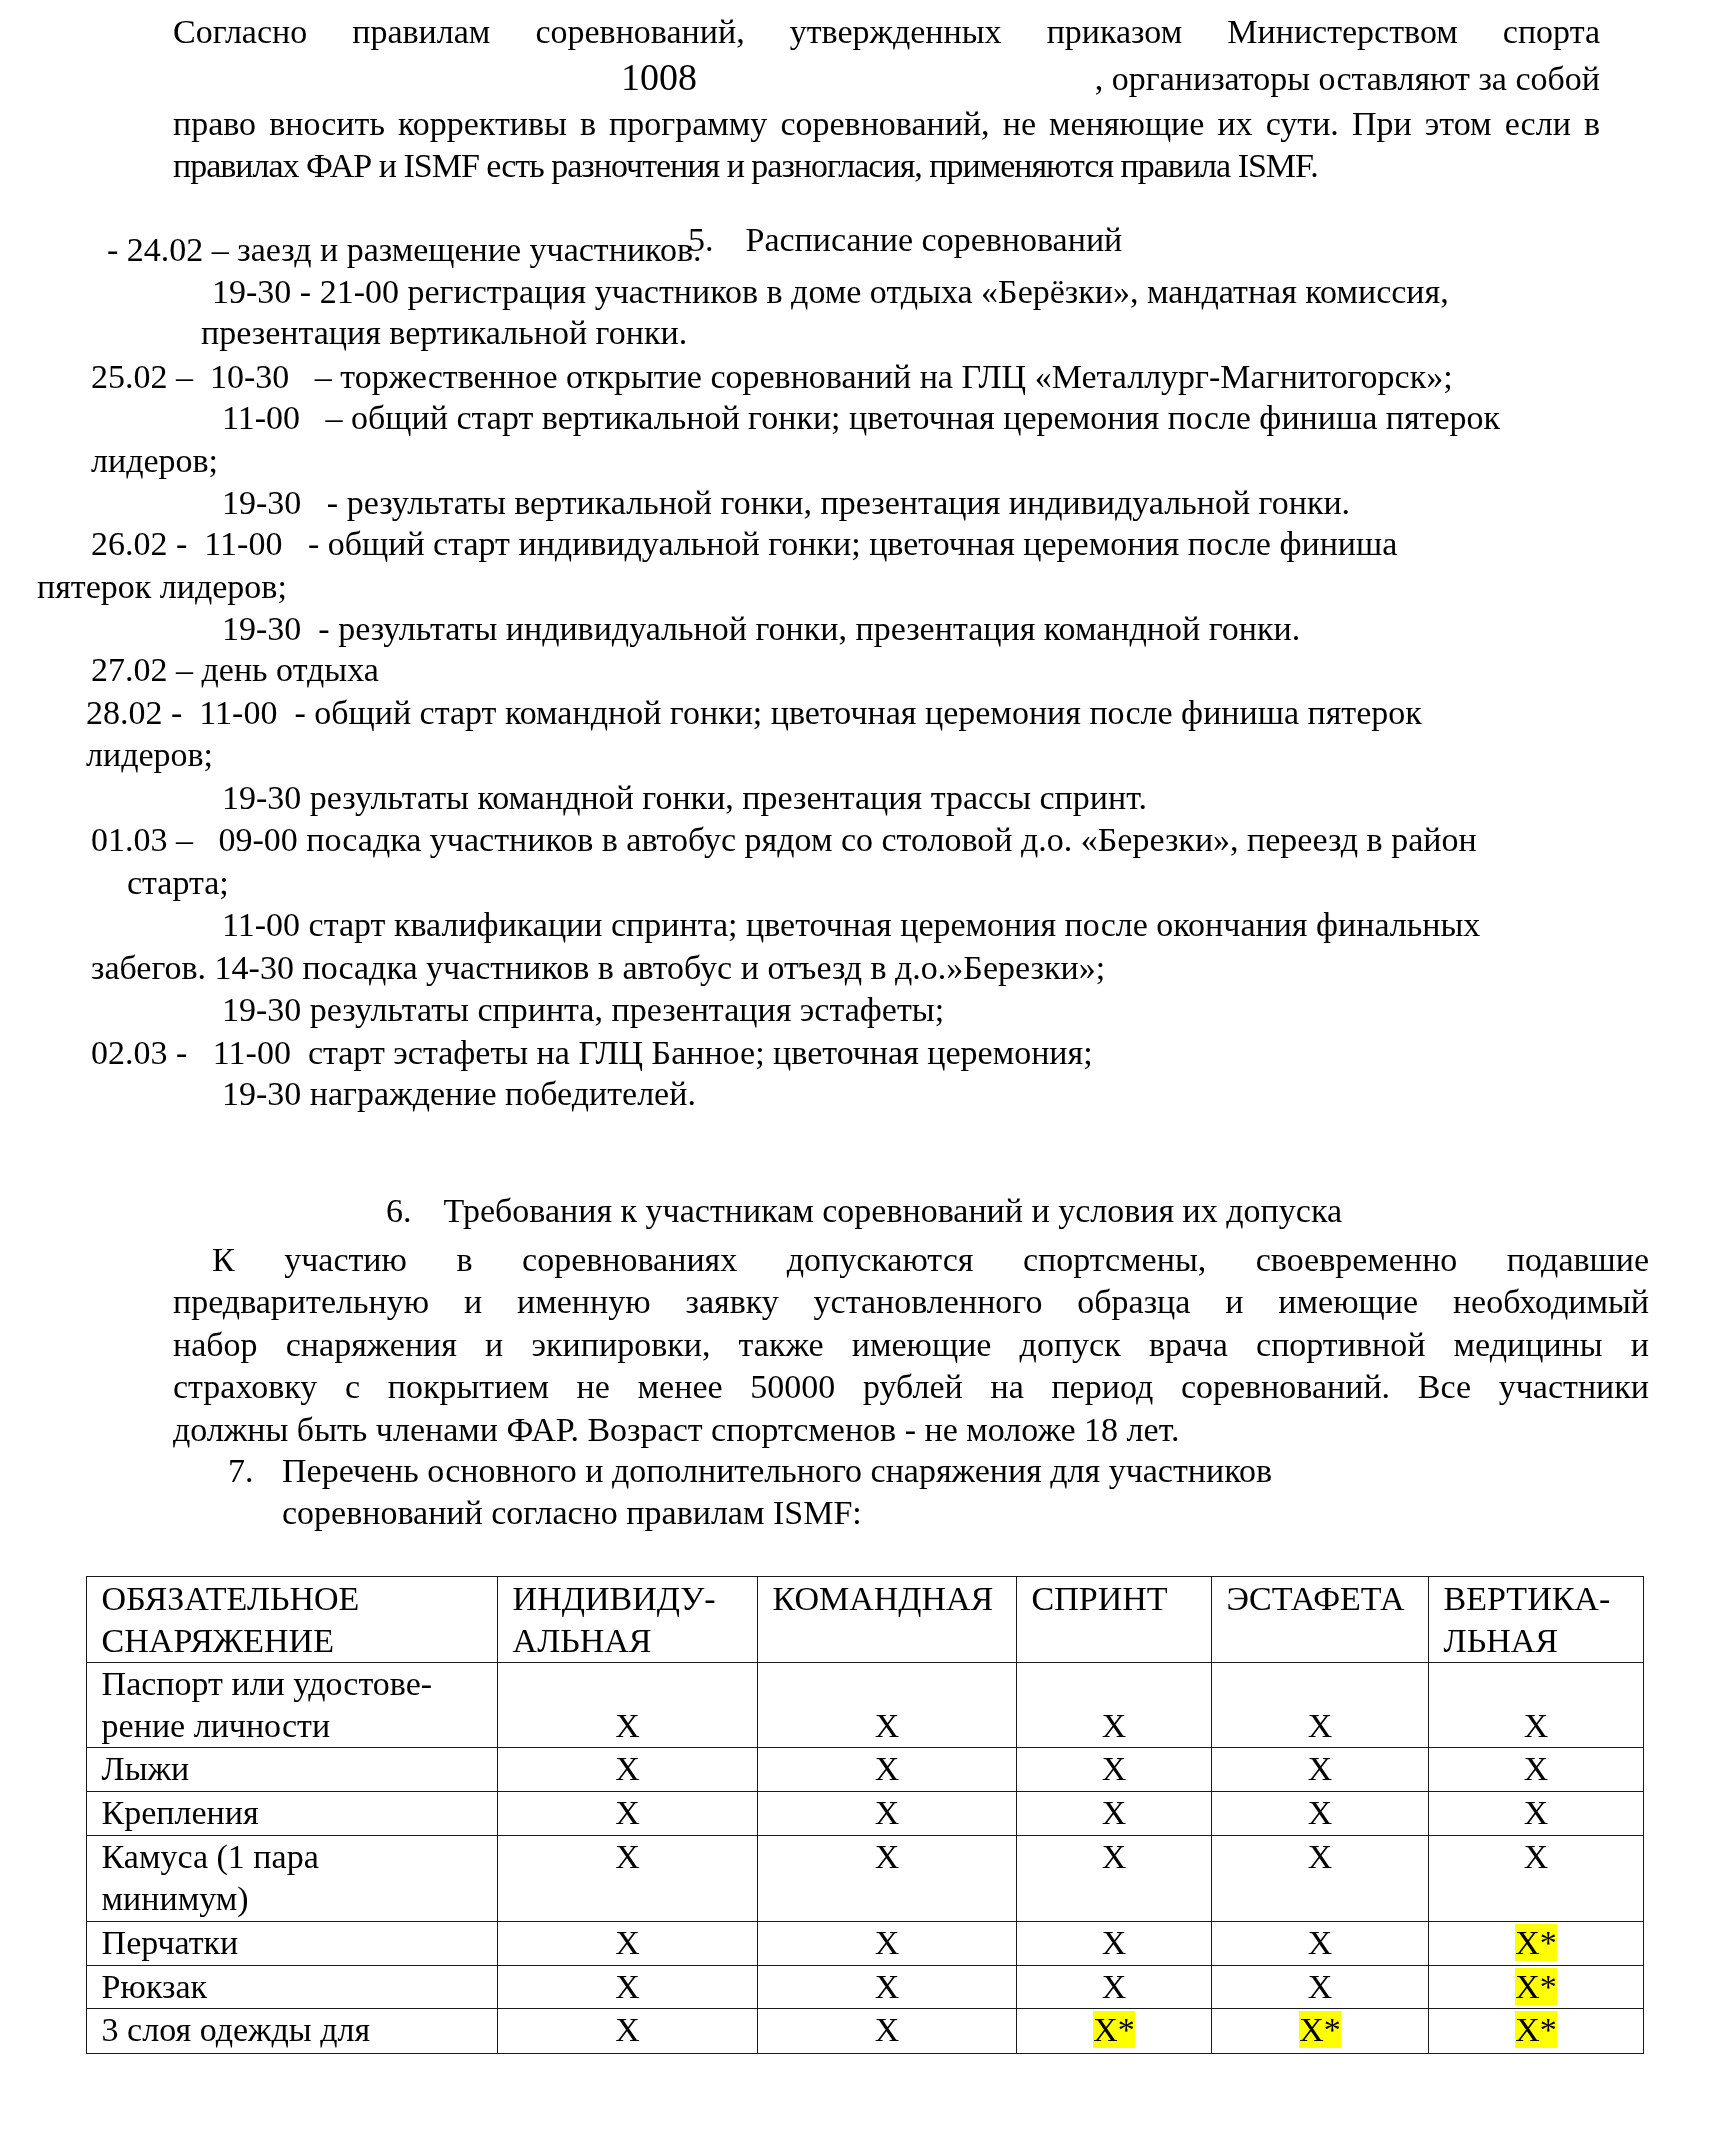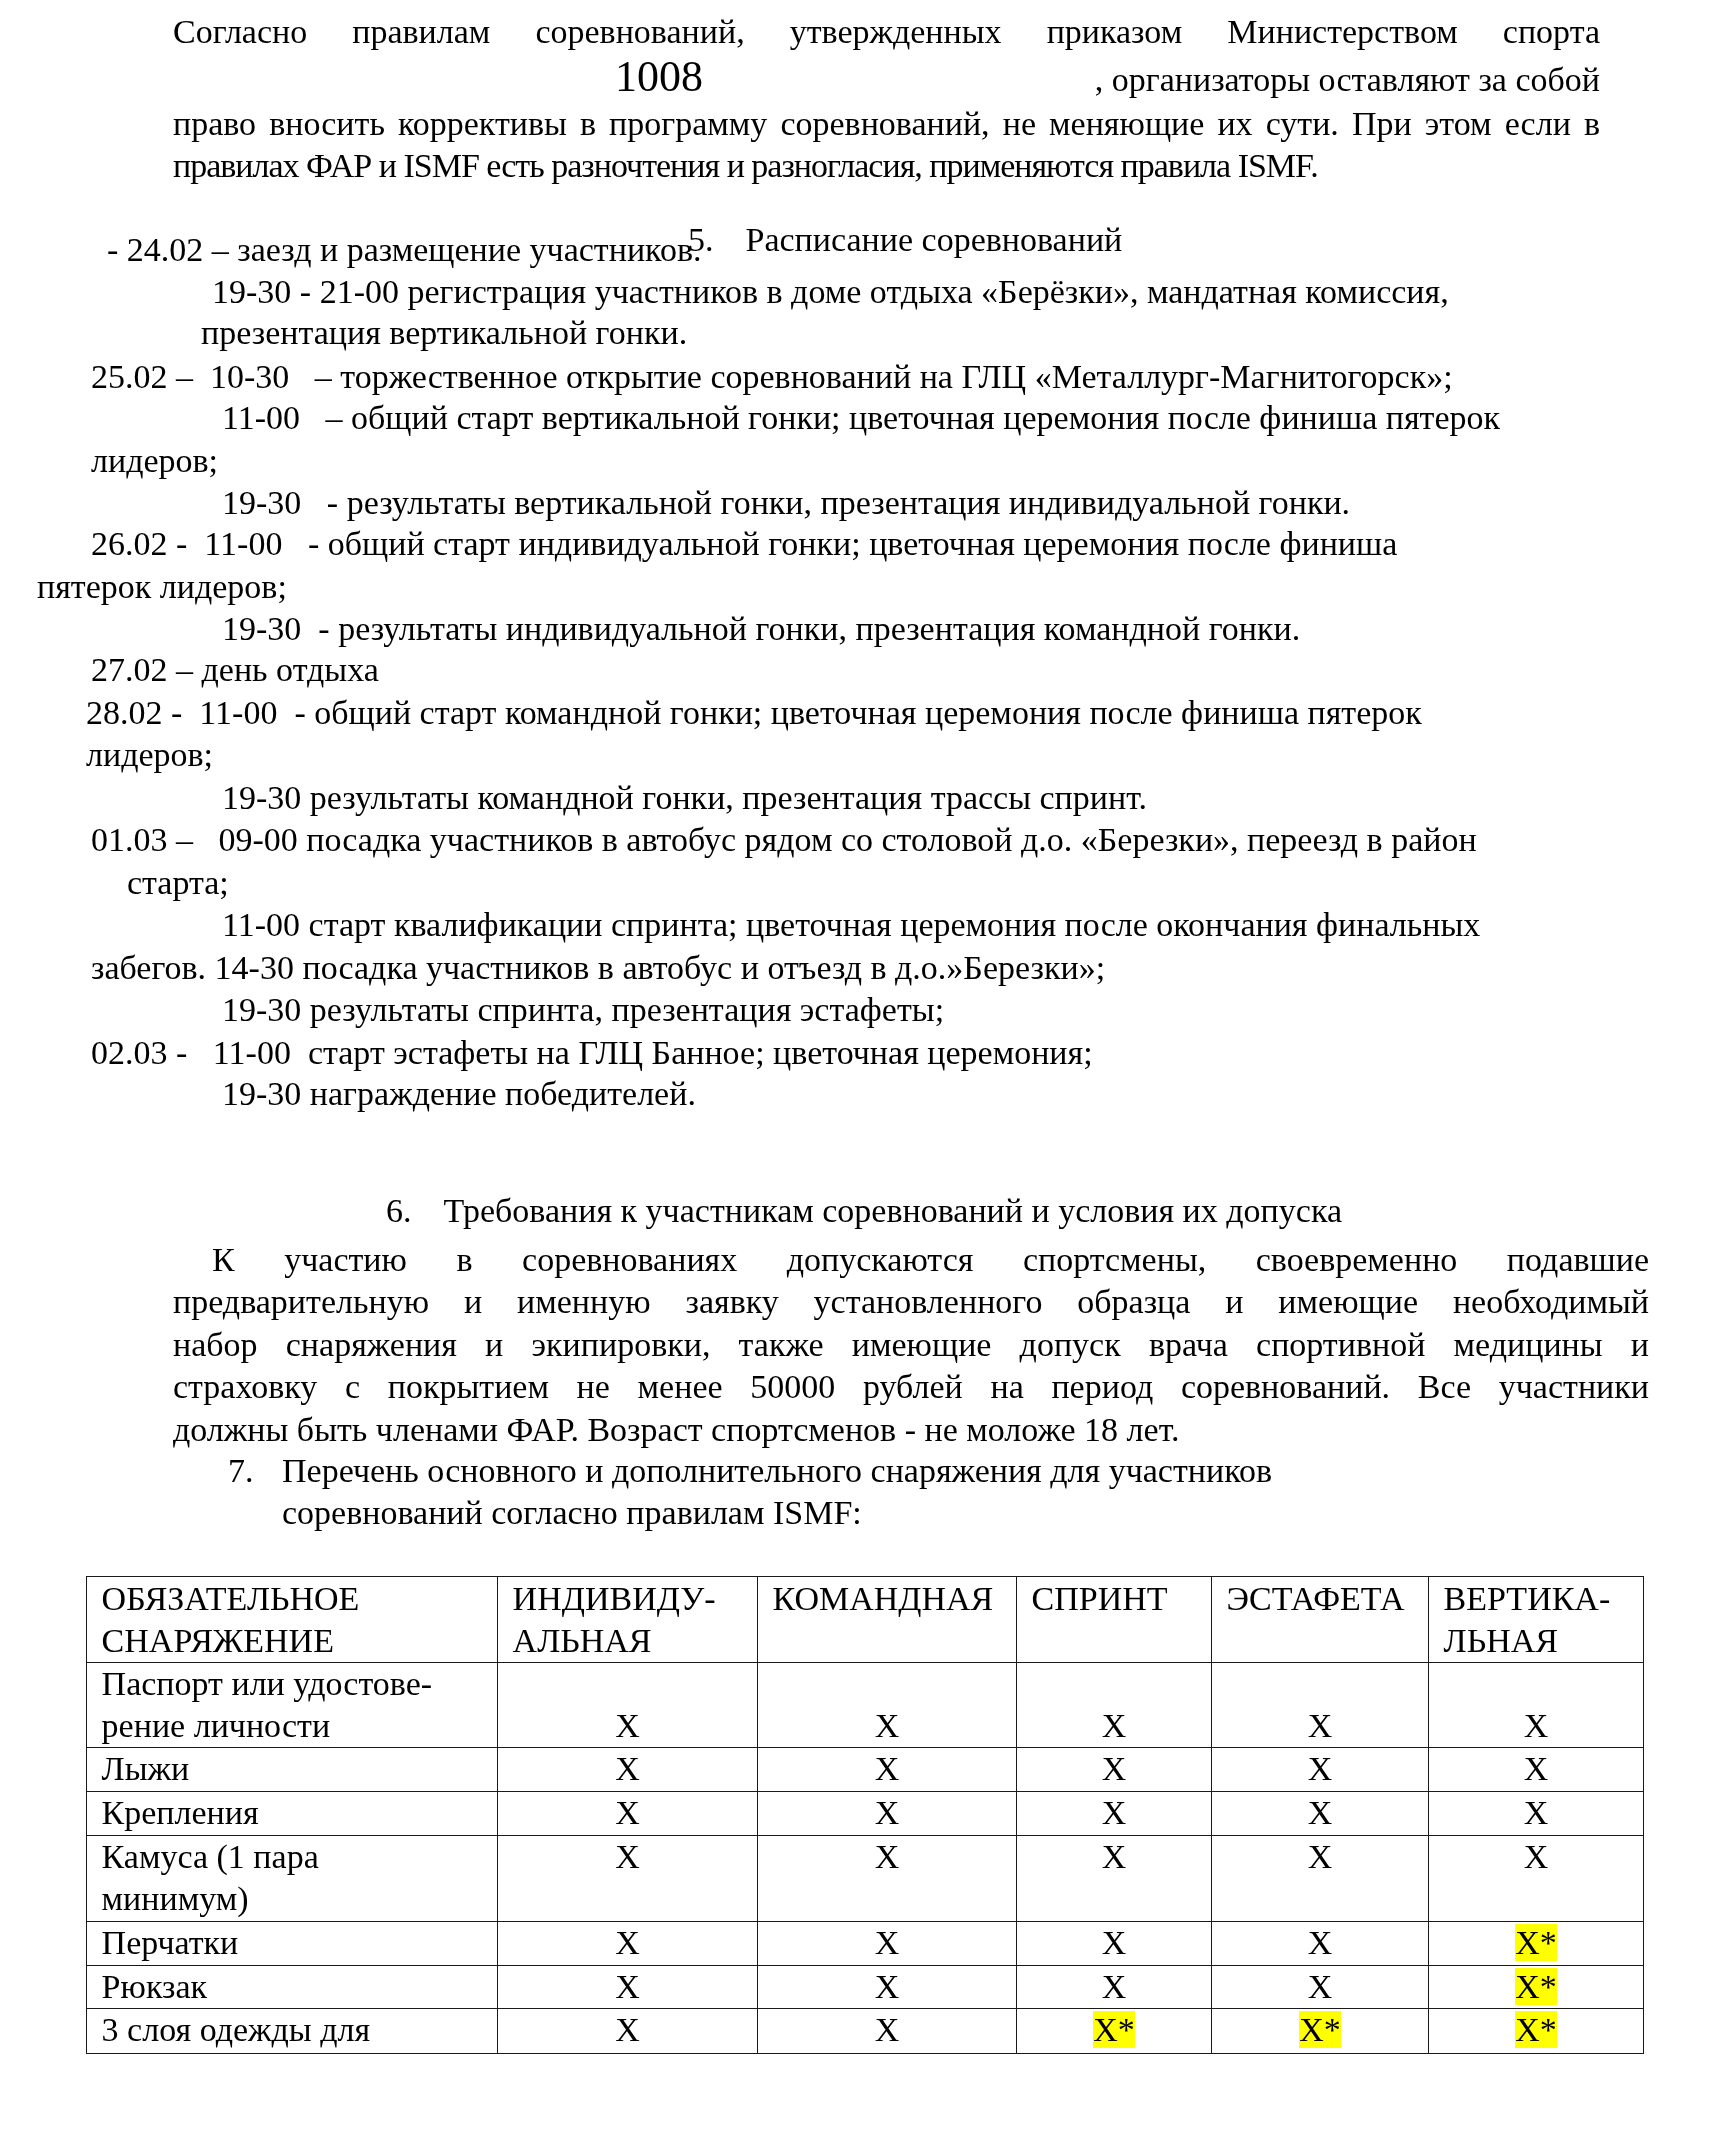--- a/index.html
+++ b/index.html
@@ -4,21 +4,21 @@
 <style>
   html, body { margin: 0; padding: 0; background: #ffffff; }
   body {
     width: 1729px; height: 2140px; position: relative; overflow: hidden;
     font-family: "Liberation Serif", "DejaVu Serif", serif;
     font-size: 34px; line-height: 34px; color: #000000;
   }
   .ln { position: absolute; white-space: pre; }
   .just { text-align: justify; text-align-last: justify; white-space: normal; }
   .bold { font-weight: normal; }
-  .big { font-size: 44px; margin-left: 40px; }
+  .big { font-size: 38px; margin-left: 40px; }
   table.eq {
     position: absolute; left: 86px; top: 1576px;
     border-collapse: collapse; table-layout: fixed;
     font-size: 34px; line-height: 42px;
   }
   table.eq td, table.eq th {
     border: 1.5px solid #1a1a1a; padding: 0 0 0 14.6px;
     font-weight: normal; text-align: left; vertical-align: top;
     overflow: hidden;
   }

